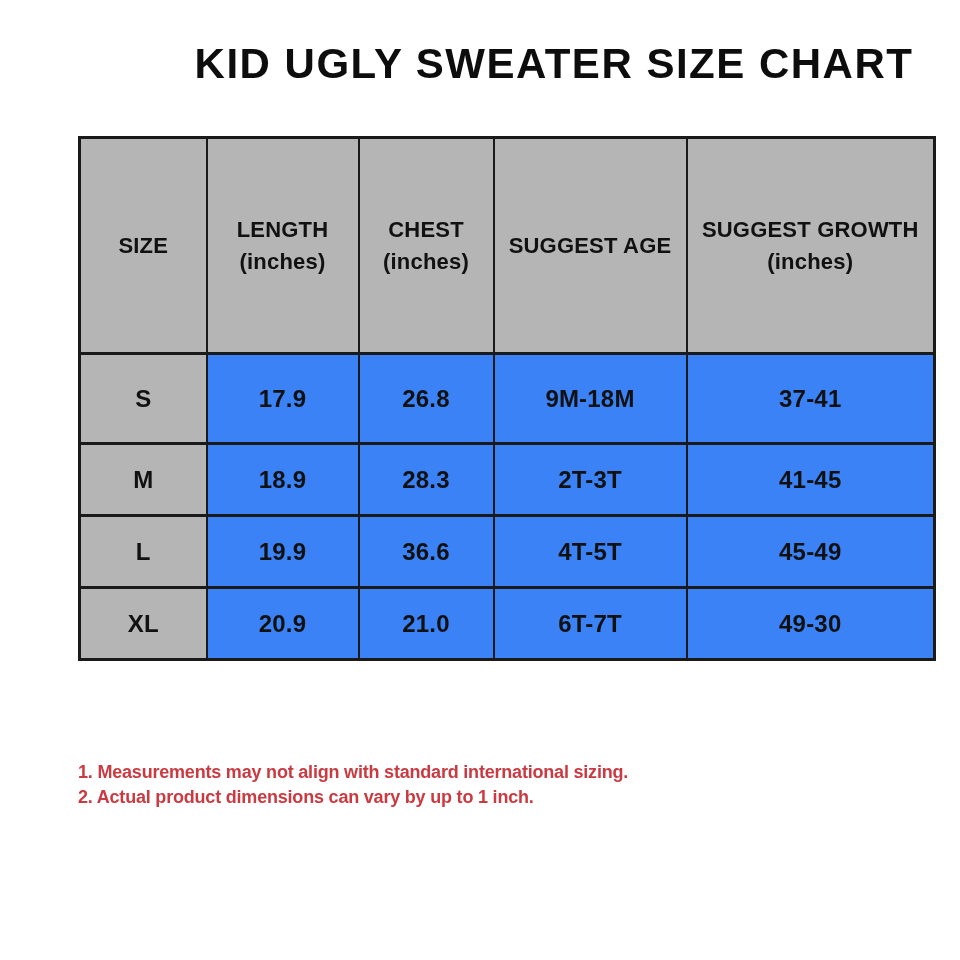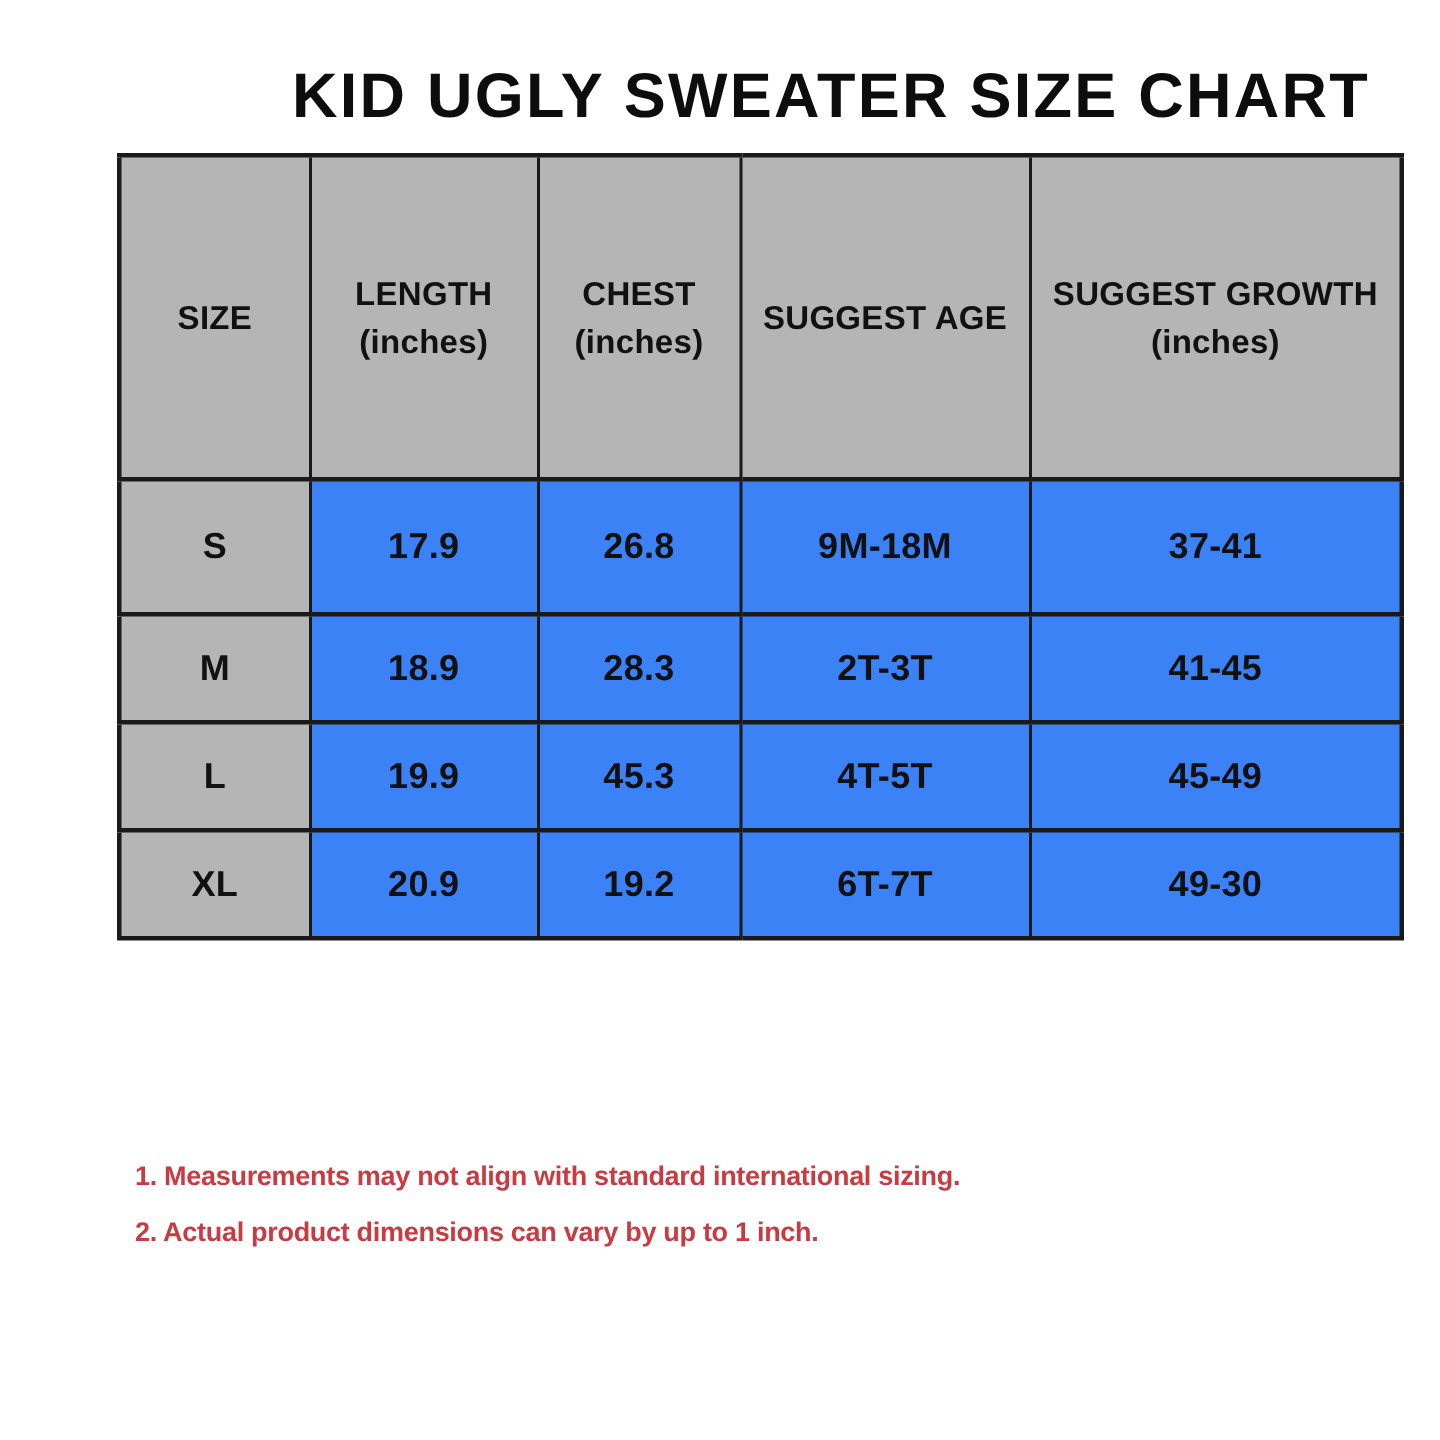--- a/index.html
+++ b/index.html
@@ -22,21 +22,21 @@
   .title{
     position:absolute; top:40px; left:0; width:960px;
     margin:0; padding-left:148px;
     text-align:center;
     font-size:42px; font-weight:700; letter-spacing:1.5px;
     color:#0d0d0d;
     white-space:nowrap;
   }
 
   table.size-table{
-    position:absolute; left:78px; top:102px;
+    position:absolute; left:78px; top:136px;
     width:855px;
     border-collapse:collapse;
     table-layout:fixed;
     border:3px solid var(--border);
   }
   col.c0{ width:127px; }
   col.c1{ width:152px; }
   col.c2{ width:135px; }
   col.c3{ width:193px; }
   col.c4{ width:248px; }
@@ -67,21 +67,21 @@
     background:var(--header-bg);
   }
 
   .notes{
     position:absolute; left:78px; top:760px; width:878px;
     color:var(--note);
     font-size:18px; font-weight:700;
     letter-spacing:-0.2px;
     line-height:24.5px;
   }
-  .notes p{ margin:12px; }
+  .notes p{ margin:0; }
 </style>
 </head>
 <body>
 
 <div class="sheet">
 
   <h1 class="title">KID UGLY SWEATER SIZE CHART</h1>
 
   <table class="size-table">
     <colgroup>
@@ -114,28 +114,28 @@
       <tr>
         <td class="size-col">M</td>
         <td>18.9</td>
         <td>28.3</td>
         <td>2T-3T</td>
         <td>41-45</td>
       </tr>
       <tr>
         <td class="size-col">L</td>
         <td>19.9</td>
-        <td>45.3</td>
+        <td>36.6</td>
         <td>4T-5T</td>
         <td>45-49</td>
       </tr>
       <tr>
         <td class="size-col">XL</td>
         <td>20.9</td>
-        <td>19.2</td>
+        <td>21.0</td>
         <td>6T-7T</td>
         <td>49-30</td>
       </tr>
     </tbody>
   </table>
 
   <div class="notes">
     <p>1. Measurements may not align with standard international sizing.</p>
     <p>2. Actual product dimensions can vary by up to 1 inch.</p>
   </div>

